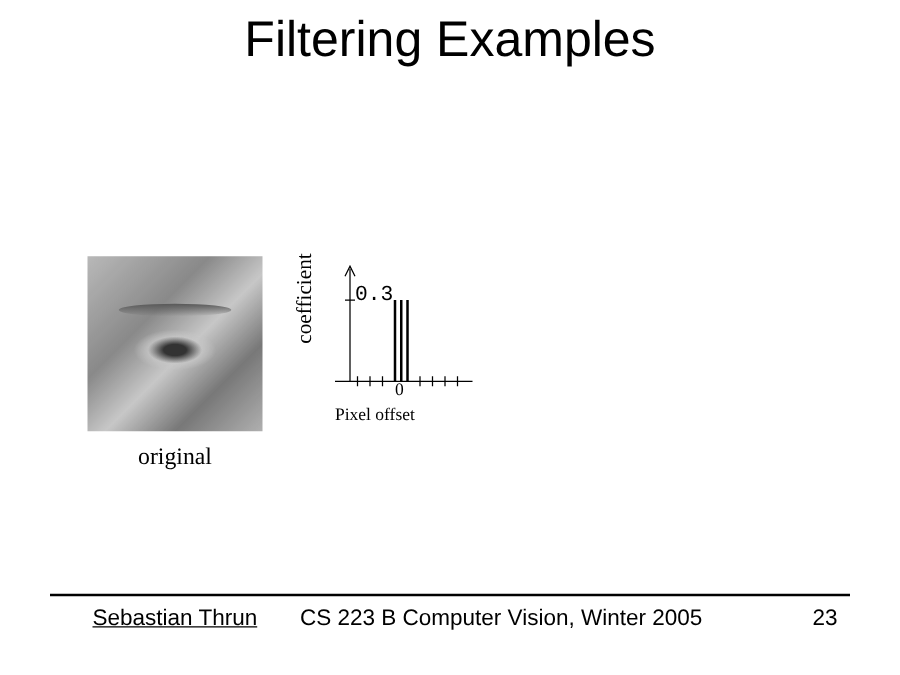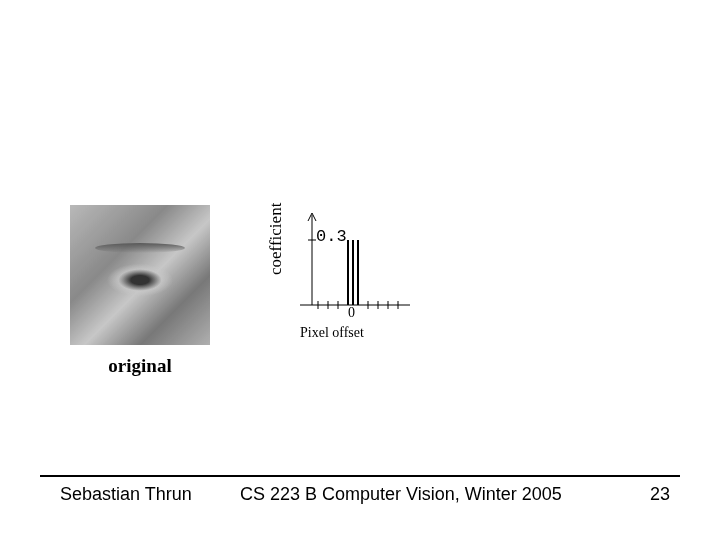--- a/index.html
+++ b/index.html
@@ -32,21 +32,21 @@
     left: 70px;
     width: 600px;
     display: flex;
     align-items: flex-start;
   }
   .panel {
     display: flex;
     flex-direction: column;
     align-items: center;
   }
-  .panel-1 { margin-right: 60px; font-weight: bold; }
+  .panel-1 { margin-right: 28px; }
   .panel-2 { margin-right: 30px; }
   .panel-3 { }
   .imgbox {
     width: 140px;
     height: 140px;
     background: linear-gradient(135deg, #bfbfbf 0%, #8a8a8a 35%, #cfcfcf 55%, #777 75%, #b5b5b5 100%);
     filter: grayscale(100%) contrast(0.9);
     position: relative;
     overflow: hidden;
   }
@@ -134,38 +134,40 @@
     left: 0;
     width: 720px;
     top: 494px;
     display: flex;
     align-items: center;
     font-size: 18px;
     font-weight: 400;
   }
   .footer .author {
     position: absolute;
-    left: 60px;
+    left: 74px;
+    text-decoration: underline;
   }
   .footer .course {
     position: absolute;
     left: 240px;
     font-weight: 400;
   }
   .footer .page {
     position: absolute;
     right: 50px;
     margin-left: 12px;
   }
 </style>
 </head>
 <body>
 
 <div class="slide">
 
+  <div class="title">Filtering Examples</div>
 
   <div class="content">
 
     <div class="panel panel-1">
       <div class="imgbox"></div>
       <div class="caption">original</div>
     </div>
 
     <div class="panel panel-2">
       <div class="kernel">

